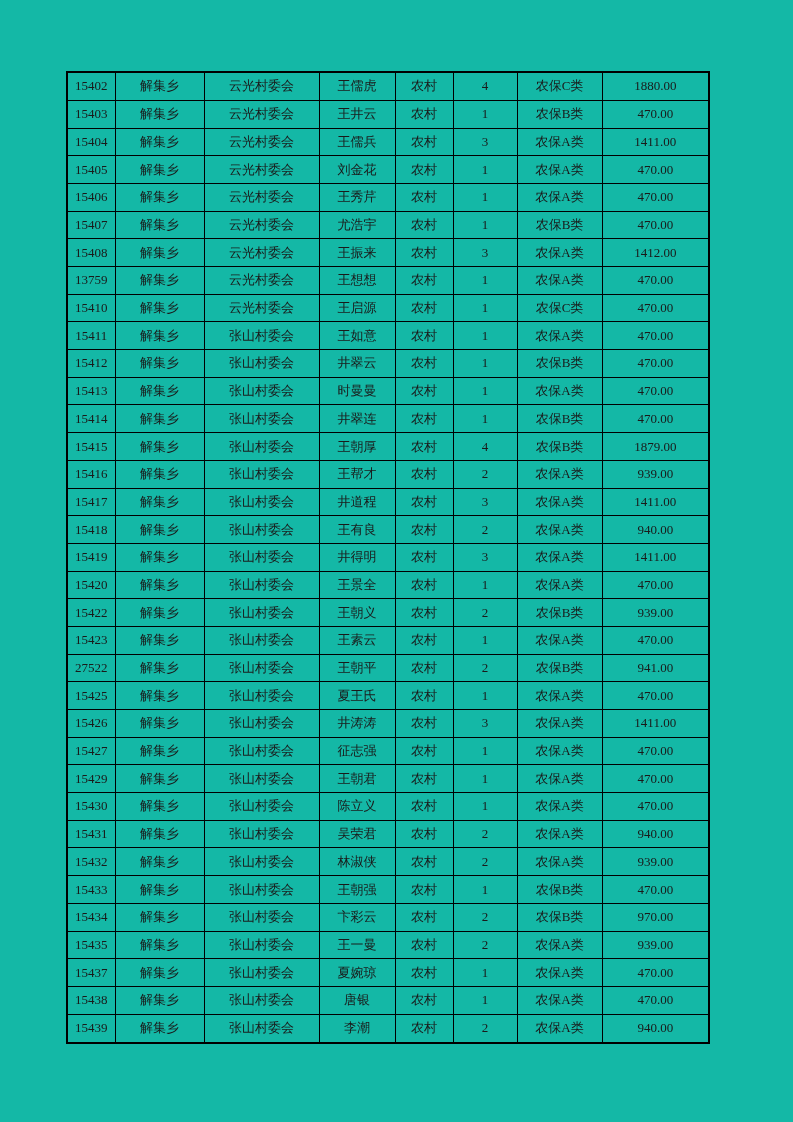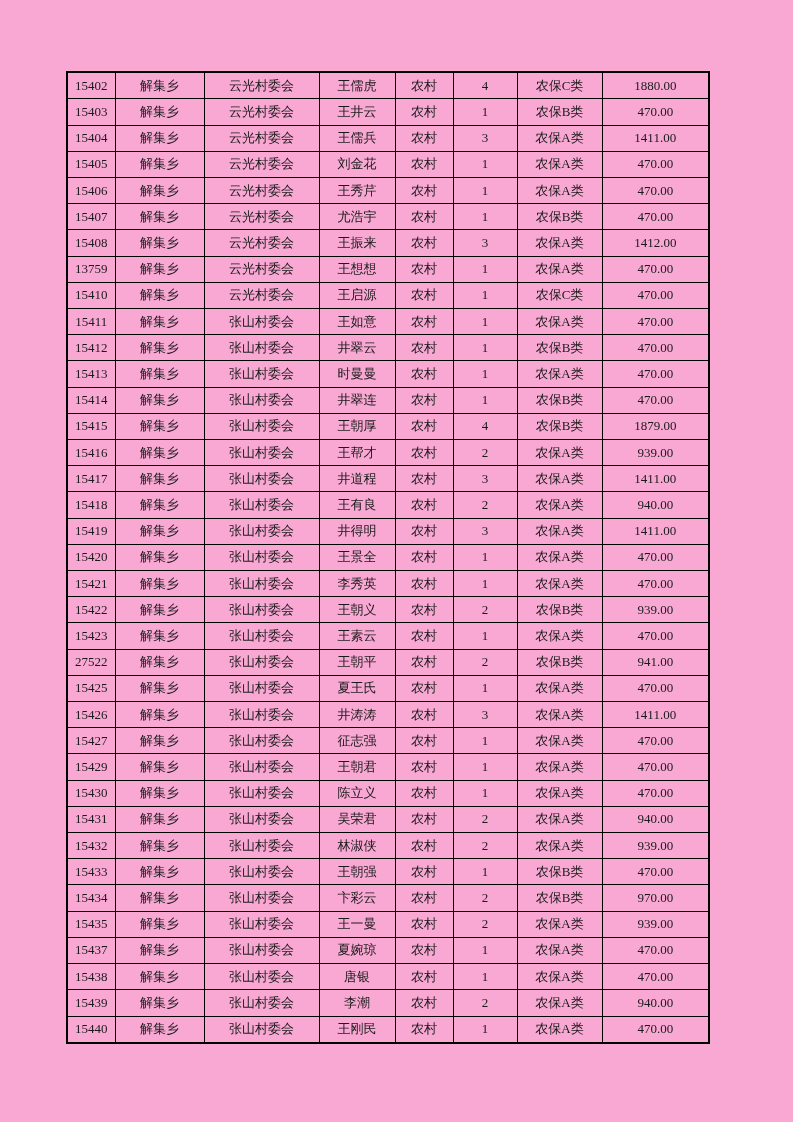--- a/index.html
+++ b/index.html
@@ -4,21 +4,21 @@
 <style>
   html, body {
     margin: 0;
     padding: 0;
     background: #ffffff;
   }
   .page {
     position: relative;
     width: 793px;
     height: 1122px;
-    background: #f9a8d4;
+    background: #14b8a6;
     overflow: hidden;
   }
   .data-table {
     position: absolute;
     left: 66px;
     top: 71px;
     width: 642px;
     height: 973px;
     border-collapse: collapse;
     table-layout: fixed;
@@ -236,30 +236,20 @@
           <td>15420</td>
           <td>解集乡</td>
           <td>张山村委会</td>
           <td>王景全</td>
           <td>农村</td>
           <td>1</td>
           <td>农保A类</td>
           <td>470.00</td>
         </tr>
         <tr>
-          <td>15421</td>
-          <td>解集乡</td>
-          <td>张山村委会</td>
-          <td>李秀英</td>
-          <td>农村</td>
-          <td>1</td>
-          <td>农保A类</td>
-          <td>470.00</td>
-        </tr>
-        <tr>
           <td>15422</td>
           <td>解集乡</td>
           <td>张山村委会</td>
           <td>王朝义</td>
           <td>农村</td>
           <td>2</td>
           <td>农保B类</td>
           <td>939.00</td>
         </tr>
         <tr>
@@ -404,26 +394,16 @@
         </tr>
         <tr>
           <td>15439</td>
           <td>解集乡</td>
           <td>张山村委会</td>
           <td>李潮</td>
           <td>农村</td>
           <td>2</td>
           <td>农保A类</td>
           <td>940.00</td>
-        </tr>
-        <tr>
-          <td>15440</td>
-          <td>解集乡</td>
-          <td>张山村委会</td>
-          <td>王刚民</td>
-          <td>农村</td>
-          <td>1</td>
-          <td>农保A类</td>
-          <td>470.00</td>
         </tr>
       </tbody>
   </table>
 </div>
 
 </body></html>

